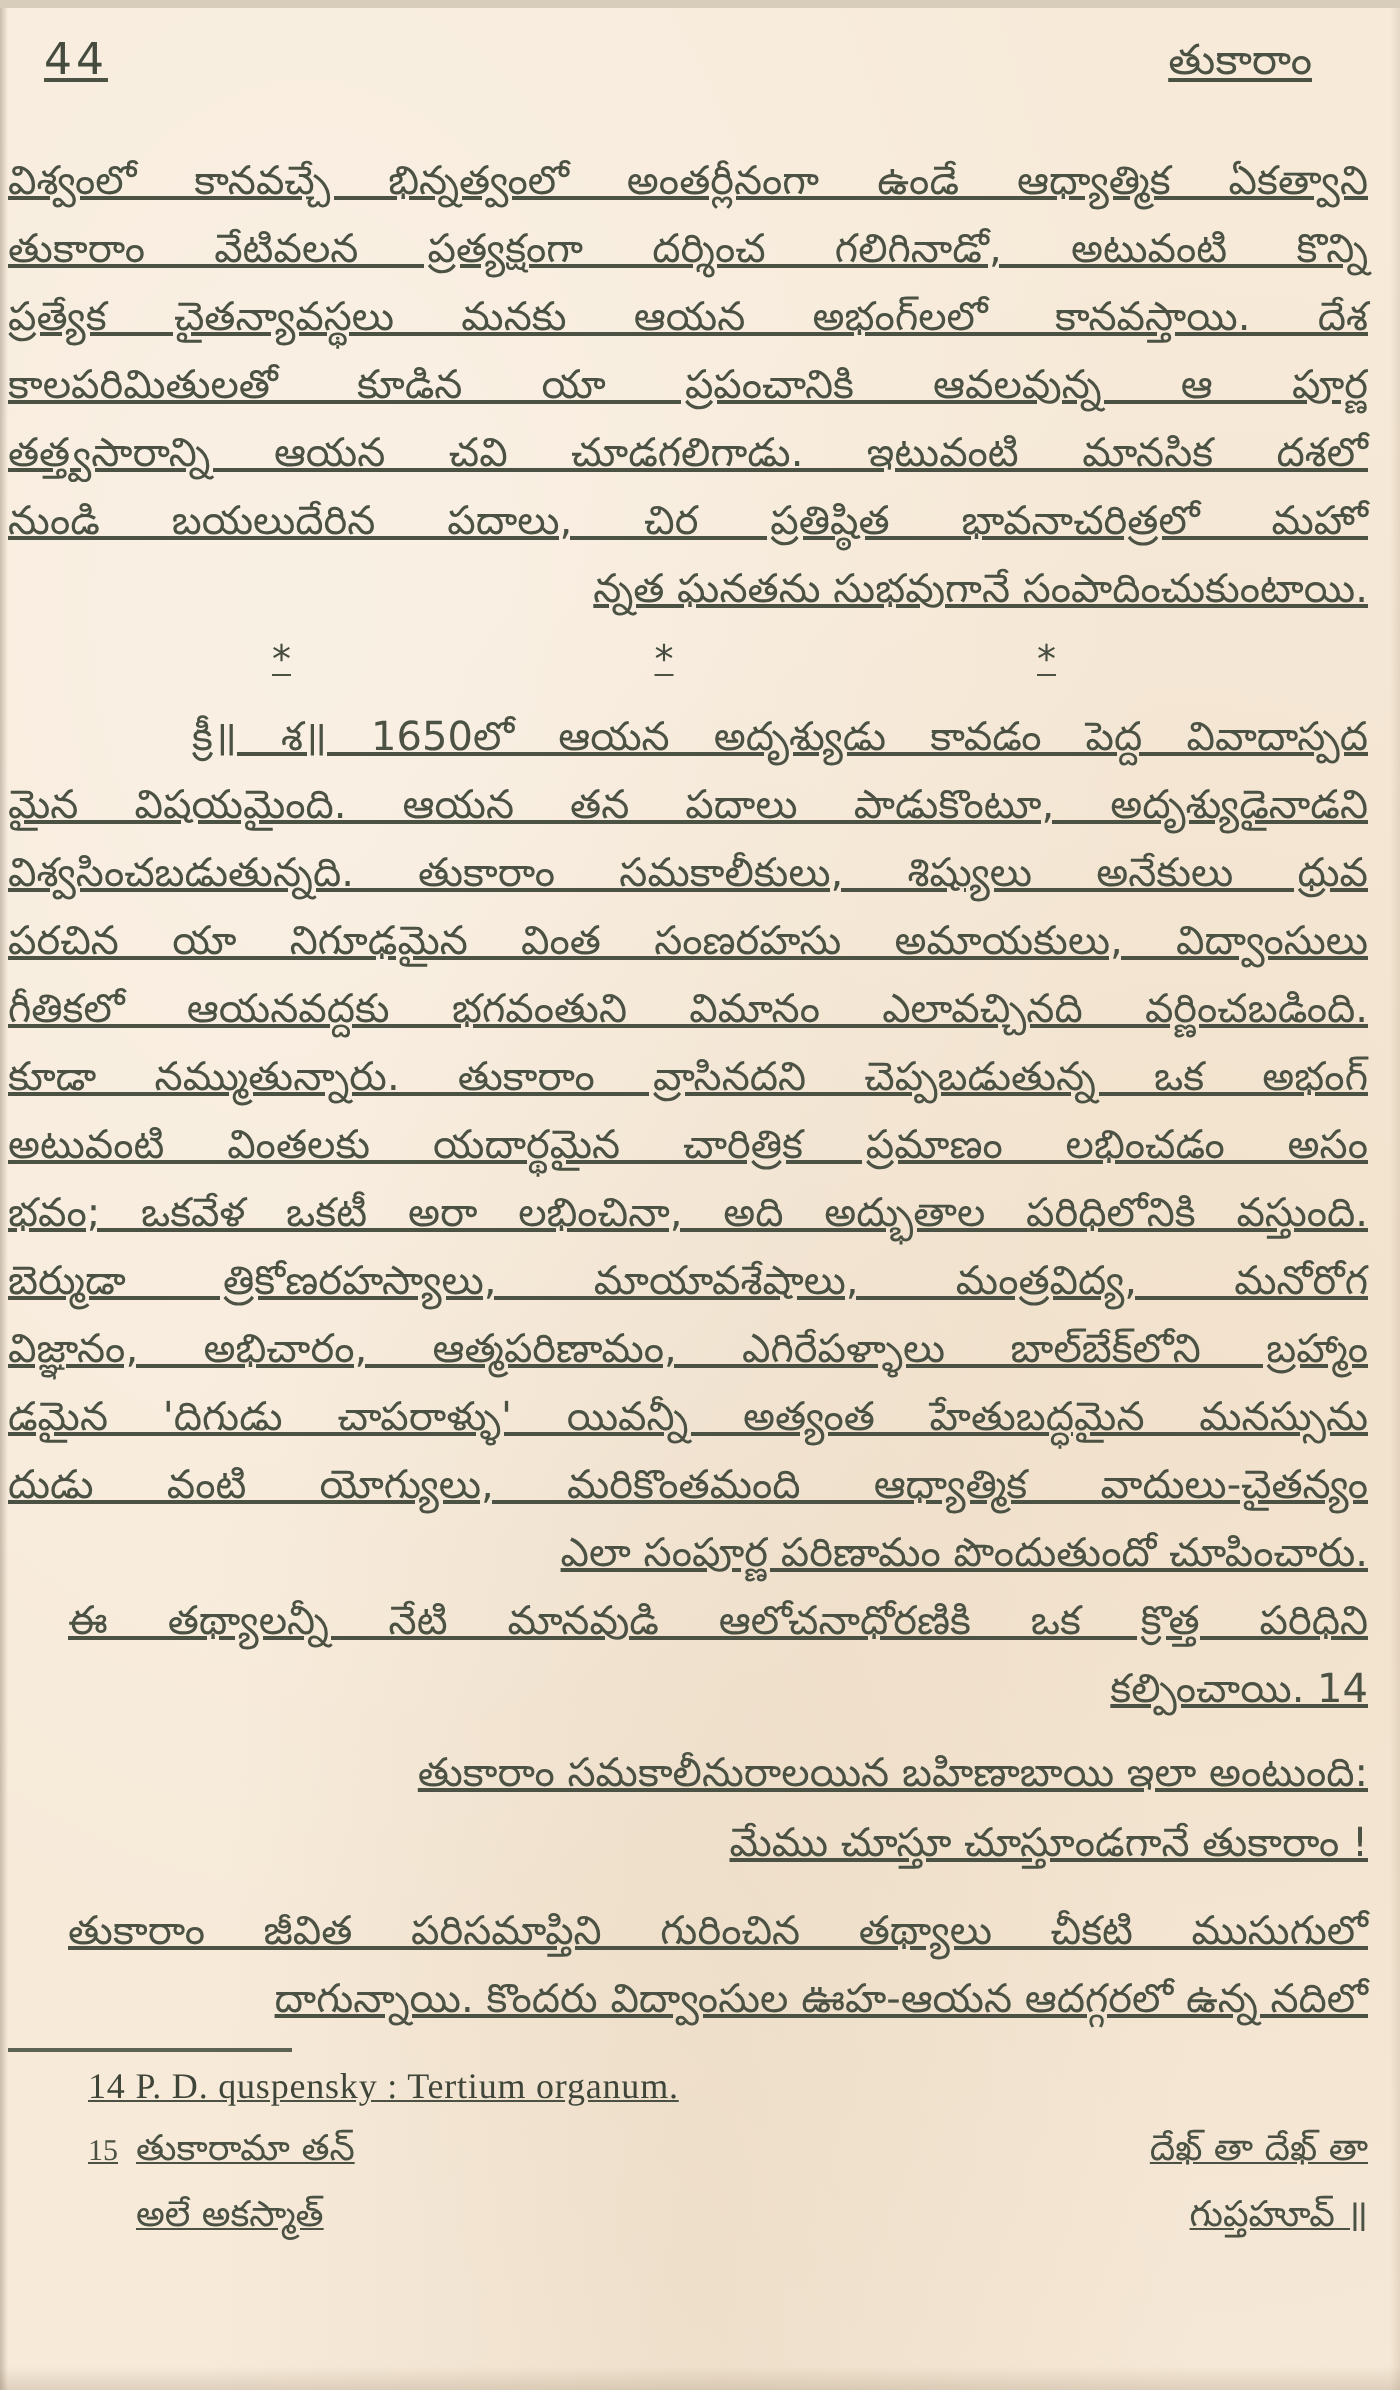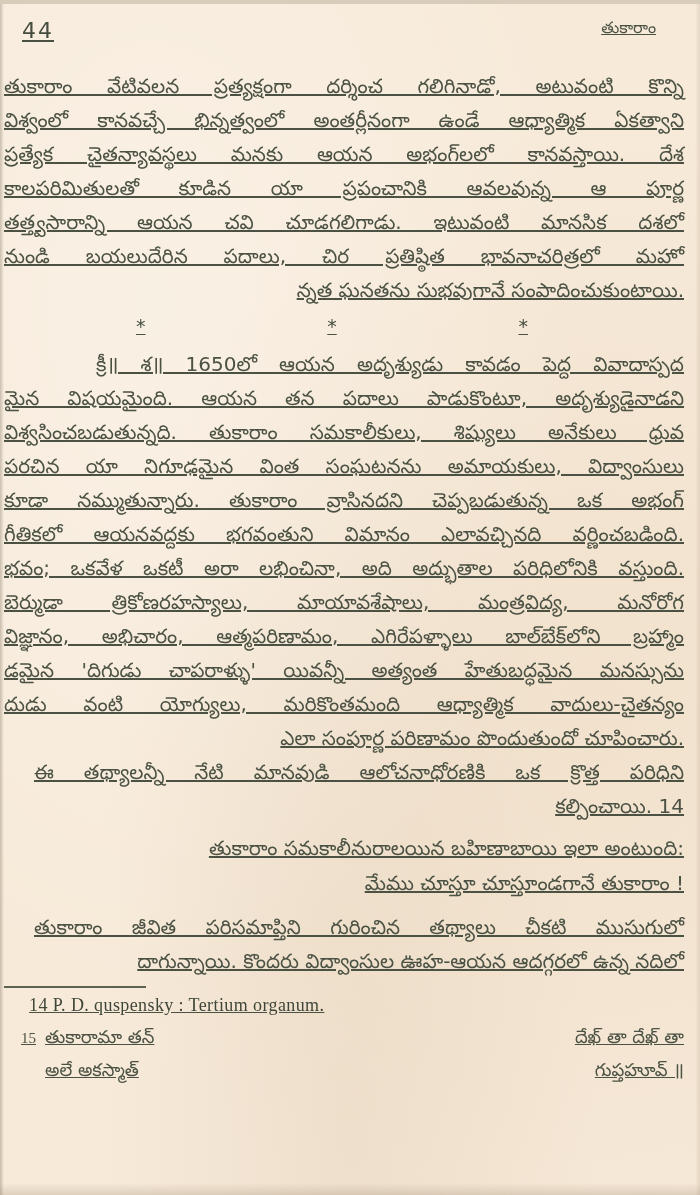--- a/index.html
+++ b/index.html
@@ -21,45 +21,45 @@
   .edge-left { position:absolute; left:0; top:0; bottom:0; width:4px;
     background:linear-gradient(to right, rgba(115,100,80,0.35), rgba(115,100,80,0)); }
   .edge-bottom { position:absolute; left:0; right:0; bottom:0; height:16px;
     background:linear-gradient(to bottom, rgba(140,120,95,0), rgba(140,120,95,0.30)); }
   .edge-right { position:absolute; right:0; top:0; bottom:0; width:5px;
     background:linear-gradient(to left, rgba(150,130,105,0.18), rgba(150,130,105,0)); }
 
   .header { display:flex; justify-content:space-between; align-items:flex-start;
     padding:14px 44px 0 22px; }
   .page-num { font-size:22px; letter-spacing:2px; color:#454c3f; }
-  .running-title { font-size:16px; color:#4b5244; }
+  .running-title { font-size:21px; color:#4b5244; }
 
   .content { padding:26px 16px 0 4px; }
 
   .para { font-size:20px; line-height:34px; }
   .line { text-align:right; }
   .line.just { text-align:justify; text-align-last:justify; }
   .indent-lg .line:first-child { text-indent:44px;padding-left:48px; }
   .indent-sm .line:first-child { text-indent:30px; }
 
   .asterisks { display:flex; justify-content:space-between;
     width:392px; margin:8px 0 10px 132px;
     font-size:19px; color:#464d40; }
   .asterisks span { display:block; }
   .spacer-md { height:9px; }
 
   .quote { padding-left:76px; font-size:20px; line-height:35px; margin-top:8px; }
 
   .footnotes { margin-top:0; }
   .fn-rule { width:142px; height:2px; background:#5d6353; margin:8px 0 7px 0; border:0; }
   .fn-latin { font-family:"Liberation Serif", serif; font-size:18px;
-    padding-left:25px; color:#3f4639; letter-spacing:0.4px; }
+    padding-left:40px; color:#3f4639; letter-spacing:0.4px; }
   .fn-telugu { font-size:18px; line-height:31px; margin-top:5px; }
   .fn-row { display:flex; }
-  .fn-marker { width:24px; padding-left:17px; font-family:"Liberation Serif", serif;
+  .fn-marker { width:24px; padding-left:40px; font-family:"Liberation Serif", serif;
     font-size:15px; padding-top:2px; flex:0 0 auto; }
   .fn-marker.empty { visibility:hidden; }
   .fn-left { width:218px; flex:0 0 auto; }
   .fn-right { flex:1;text-align:right; }
 </style>
 </head>
 <body>
 
 <div class="page">
   <div class="edge-left"></div>
@@ -67,42 +67,43 @@
   <div class="edge-bottom"></div>
 
   <div class="header">
     <span class="page-num">44</span>
     <span class="running-title">తుకారాం</span>
   </div>
 
   <div class="content">
 
     <div class="para">
+        <div class="line just">విశ్వంలో కానవచ్చే భిన్నత్వంలో అంతర్లీనంగా ఉండే ఆధ్యాత్మిక ఏకత్వాని</div>
         <div class="line just">తుకారాం వేటివలన ప్రత్యక్షంగా దర్శించ గలిగినాడో, అటువంటి కొన్ని</div>
-        <div class="line just">విశ్వంలో కానవచ్చే భిన్నత్వంలో అంతర్లీనంగా ఉండే ఆధ్యాత్మిక ఏకత్వాని</div>
         <div class="line just">ప్రత్యేక చైతన్యావస్థలు మనకు ఆయన అభంగ్‌లలో కానవస్తాయి. దేశ</div>
         <div class="line just">కాలపరిమితులతో కూడిన యా ప్రపంచానికి ఆవలవున్న ఆ పూర్ణ</div>
         <div class="line just">తత్త్వసారాన్ని ఆయన చవి చూడగలిగాడు. ఇటువంటి మానసిక దశలో</div>
         <div class="line just">నుండి బయలుదేరిన పదాలు, చిర ప్రతిష్ఠిత భావనాచరిత్రలో మహో</div>
         <div class="line">న్నత ఘనతను సుభవుగానే సంపాదించుకుంటాయి.</div>
       </div>
 
     <div class="asterisks">
       <span>*</span>
       <span>*</span>
       <span>*</span>
     </div>
 
     <div class="para indent-lg">
         <div class="line just">క్రీ॥ శ॥ 1650లో ఆయన అదృశ్యుడు కావడం పెద్ద వివాదాస్పద</div>
         <div class="line just">మైన విషయమైంది. ఆయన తన పదాలు పాడుకొంటూ, అదృశ్యుడైనాడని</div>
         <div class="line just">విశ్వసించబడుతున్నది. తుకారాం సమకాలీకులు, శిష్యులు అనేకులు ధ్రువ</div>
-        <div class="line just">పరచిన యా నిగూఢమైన వింత సంఘటనను అమాయకులు, విద్వాంసులు</div>
+        <div class="line just">పరచిన యా నిగూఢమైన వింత సంణరహసు అమాయకులు, విద్వాంసులు</div>
+        <div class="line just">గీతికలో ఆయనవద్దకు భగవంతుని విమానం ఎలావచ్చినది వర్ణించబడింది.</div>
         <div class="line just">కూడా నమ్ముతున్నారు. తుకారాం వ్రాసినదని చెప్పబడుతున్న ఒక అభంగ్</div>
-        <div class="line just">గీతికలో ఆయనవద్దకు భగవంతుని విమానం ఎలావచ్చినది వర్ణించబడింది.</div>
+        <div class="line just">అటువంటి వింతలకు యదార్థమైన చారిత్రిక ప్రమాణం లభించడం అసం</div>
         <div class="line just">భవం; ఒకవేళ ఒకటీ అరా లభించినా, అది అద్భుతాల పరిధిలోనికి వస్తుంది.</div>
         <div class="line just">బెర్ముడా త్రికోణరహస్యాలు, మాయావశేషాలు, మంత్రవిద్య, మనోరోగ</div>
         <div class="line just">విజ్ఞానం, అభిచారం, ఆత్మపరిణామం, ఎగిరేపళ్ళాలు బాల్‌బేక్‌లోని బ్రహ్మాం</div>
         <div class="line just">డమైన 'దిగుడు చాపరాళ్ళు' యివన్నీ అత్యంత హేతుబద్ధమైన మనస్సును</div>
         <div class="line just">దుడు వంటి యోగ్యులు, మరికొంతమంది ఆధ్యాత్మిక వాదులు-చైతన్యం</div>
         <div class="line">ఎలా సంపూర్ణ పరిణామం పొందుతుందో చూపించారు.</div>
       </div>
 
     <div class="para indent-sm">
         <div class="line just">ఈ తథ్యాలన్నీ నేటి మానవుడి ఆలోచనాధోరణికి ఒక క్రొత్త పరిధిని</div>

